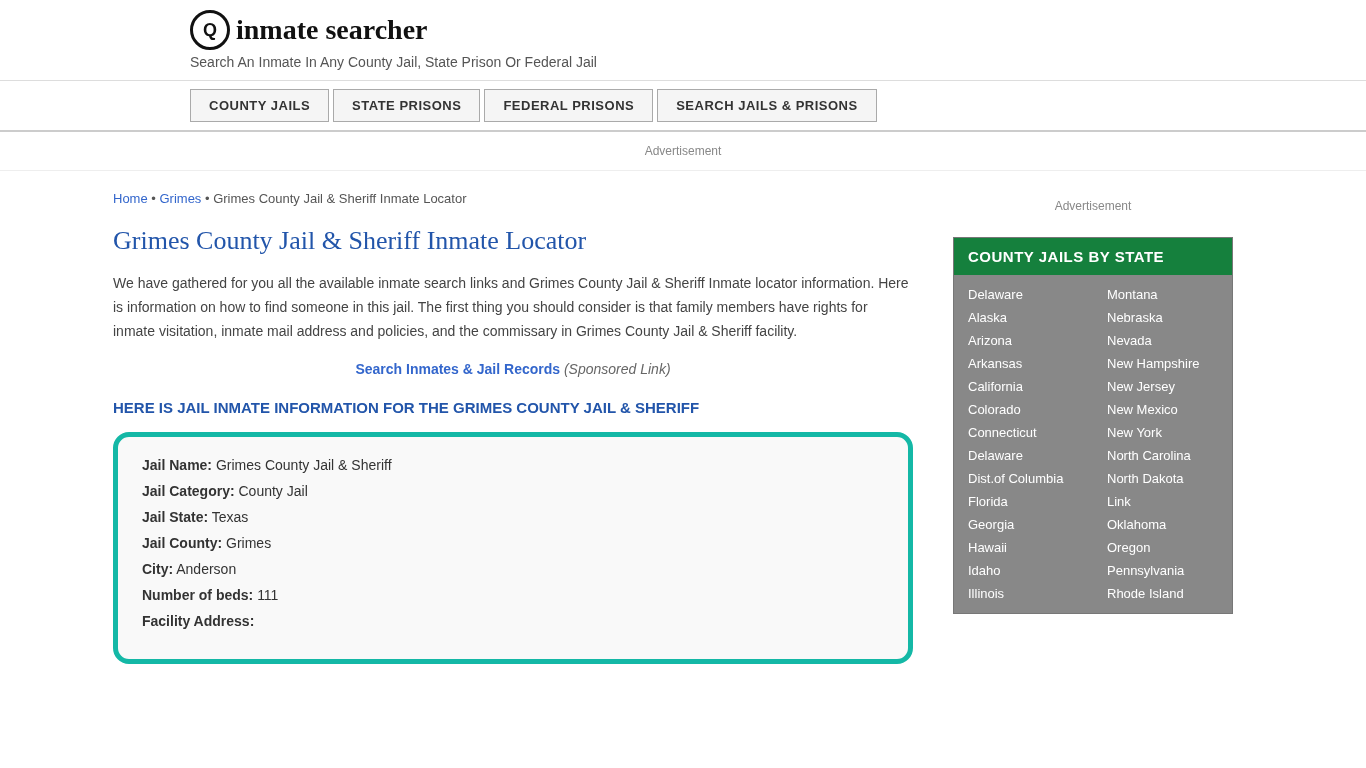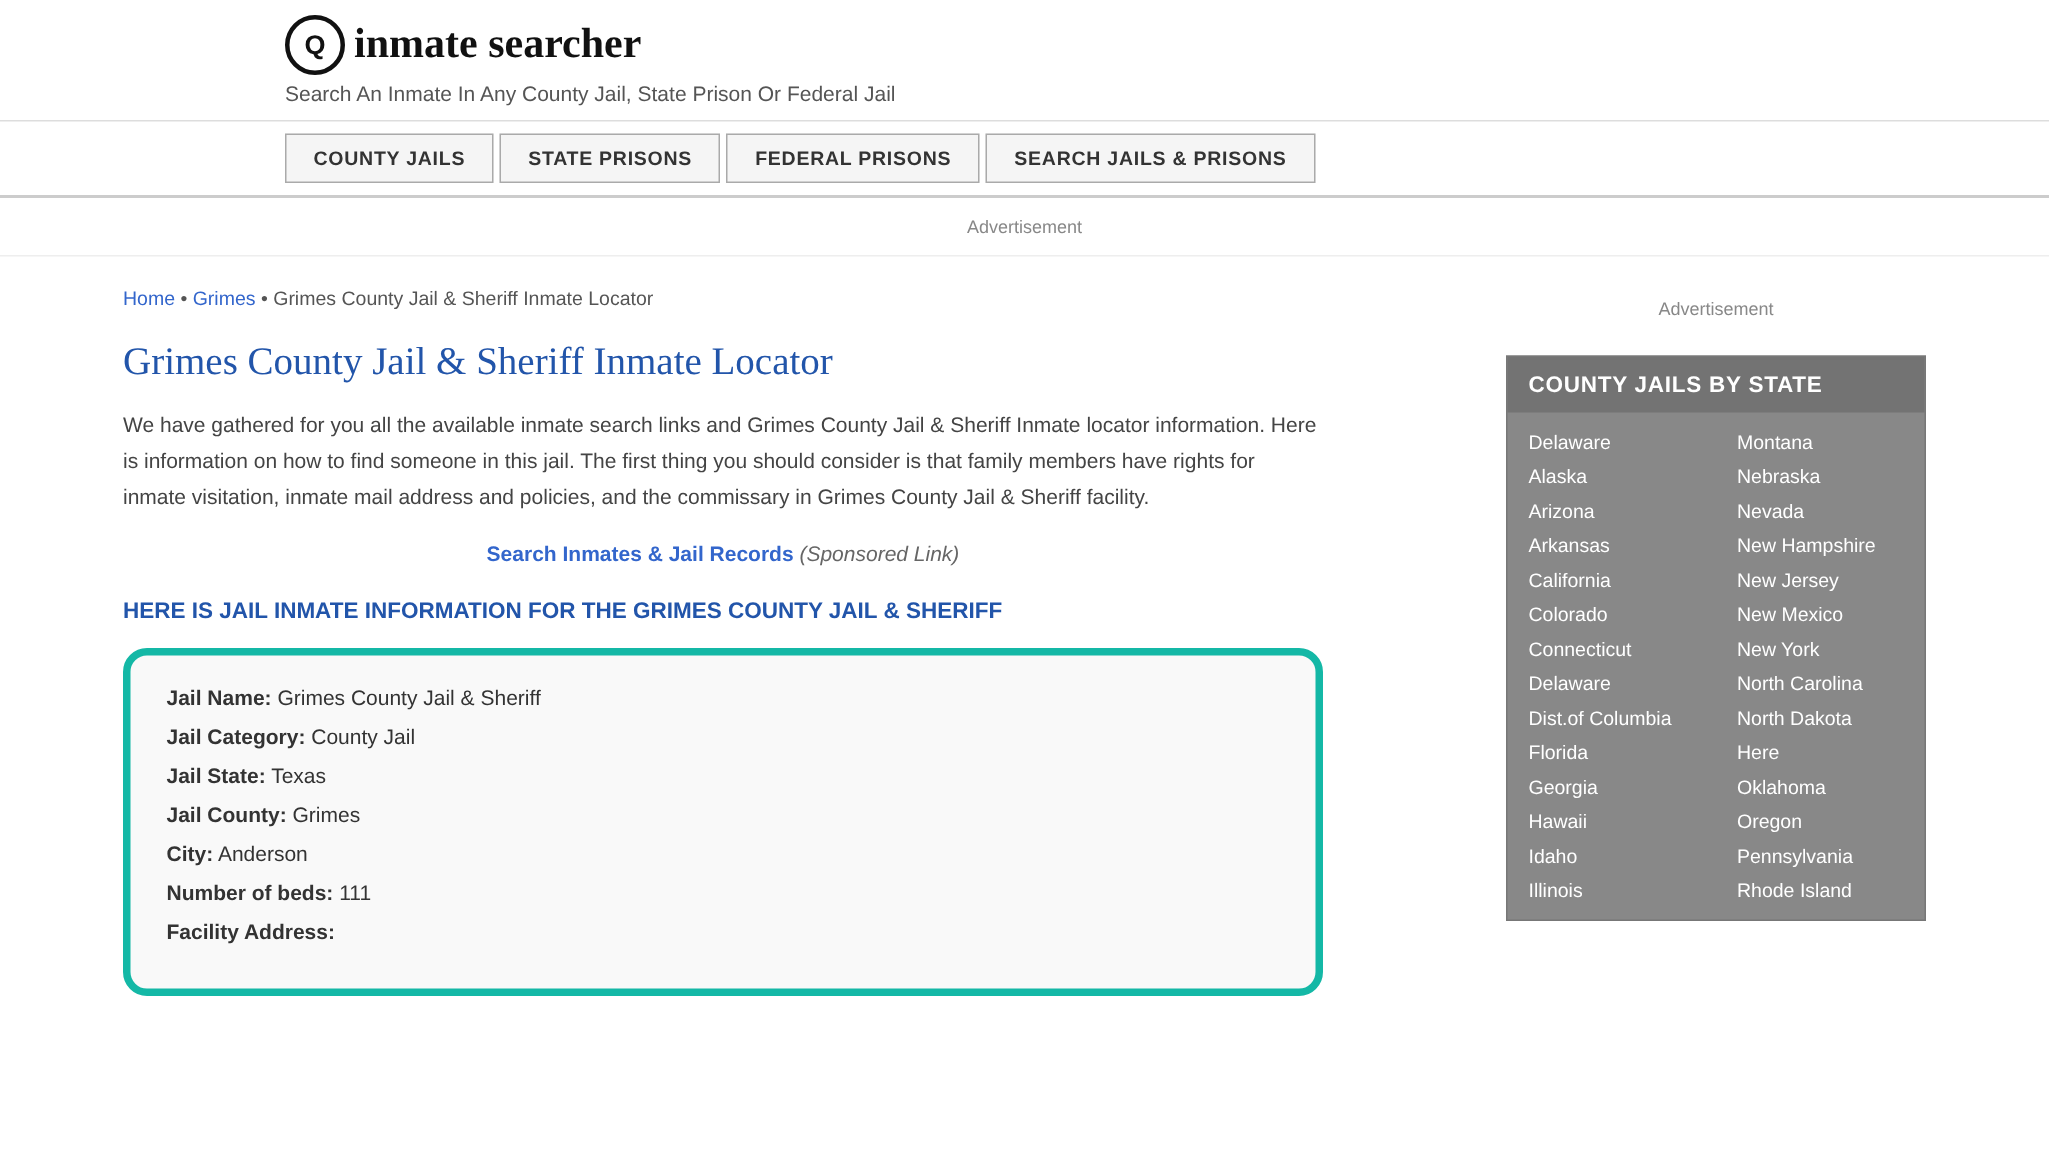--- a/index.html
+++ b/index.html
@@ -13,21 +13,21 @@
     #tagline { font-size: 14px; color: #555; margin-top: 4px; }
 
     
     #nav { padding: 8px 190px; border-bottom: 2px solid #ccc; display: flex; gap: 4px; }
     .nav-btn { padding: 8px 18px; border: 1px solid #aaa; background: #f5f5f5; font-size: 13px; font-weight: bold; color: #333; cursor: pointer; letter-spacing: 0.5px; text-transform: uppercase; }
 
     
     #ad-top { text-align: center; padding: 12px; color: #888; font-size: 12px; border-bottom: 1px solid #eee; }
 
     
-    #main-layout { display: flex; padding: 0 82px; gap: 12px; justify-content: space-between; }
+    #main-layout { display: flex; padding: 0 113px; gap: 0; }
 
     
     #content { flex: 1; padding: 20px 20px 20px 0; max-width: 820px; }
 
     
     #breadcrumb { font-size: 13px; color: #555; margin-bottom: 20px; }
     #breadcrumb a { color: #3366cc; text-decoration: none; }
 
     
     #page-title { font-size: 26px; color: #2255aa; font-weight: normal; margin-bottom: 16px; font-family: Georgia, serif; }
@@ -48,21 +48,21 @@
     .info-row { margin-bottom: 10px; font-size: 14px; }
     .info-row span.label { font-weight: bold; }
     .info-row span.value { font-weight: normal; }
 
     
     #sidebar { width: 300px; padding: 20px 0 20px 20px; flex-shrink: 0; }
     #ad-sidebar { text-align: center; color: #888; font-size: 12px; margin-bottom: 16px; padding: 8px; }
 
     
     #state-box { background: #888888; border: 1px solid #777; }
-    #state-box-title { background: #737373; padding: 10px 14px; font-size: 15px; font-weight: bold; color: #fff; letter-spacing: 0.5px; }
+    #state-box-title { background: #15803d; padding: 10px 14px; font-size: 15px; font-weight: bold; color: #fff; letter-spacing: 0.5px; }
     #state-columns { display: grid; grid-template-columns: 1fr 1fr; padding: 8px 0; }
     .state-link { padding: 4px 14px; font-size: 13px; color: #fff; cursor: pointer; text-decoration: none; display: block; }
   </style>
 </head>
 <body>
 
 <div id="header">
   <div id="logo-area">
     <div id="logo-icon">Q</div>
     <div>
@@ -162,21 +162,21 @@
         <div id="states-right-col">
             <a class="state-link" href="#">Montana</a>
             <a class="state-link" href="#">Nebraska</a>
             <a class="state-link" href="#">Nevada</a>
             <a class="state-link" href="#">New Hampshire</a>
             <a class="state-link" href="#">New Jersey</a>
             <a class="state-link" href="#">New Mexico</a>
             <a class="state-link" href="#">New York</a>
             <a class="state-link" href="#">North Carolina</a>
             <a class="state-link" href="#">North Dakota</a>
-            <a class="state-link" href="#">Here</a>
+            <a class="state-link" href="#">Link</a>
             <a class="state-link" href="#">Oklahoma</a>
             <a class="state-link" href="#">Oregon</a>
             <a class="state-link" href="#">Pennsylvania</a>
             <a class="state-link" href="#">Rhode Island</a>
           </div>
       </div>
     </div>
   </div>
 
 </div>

